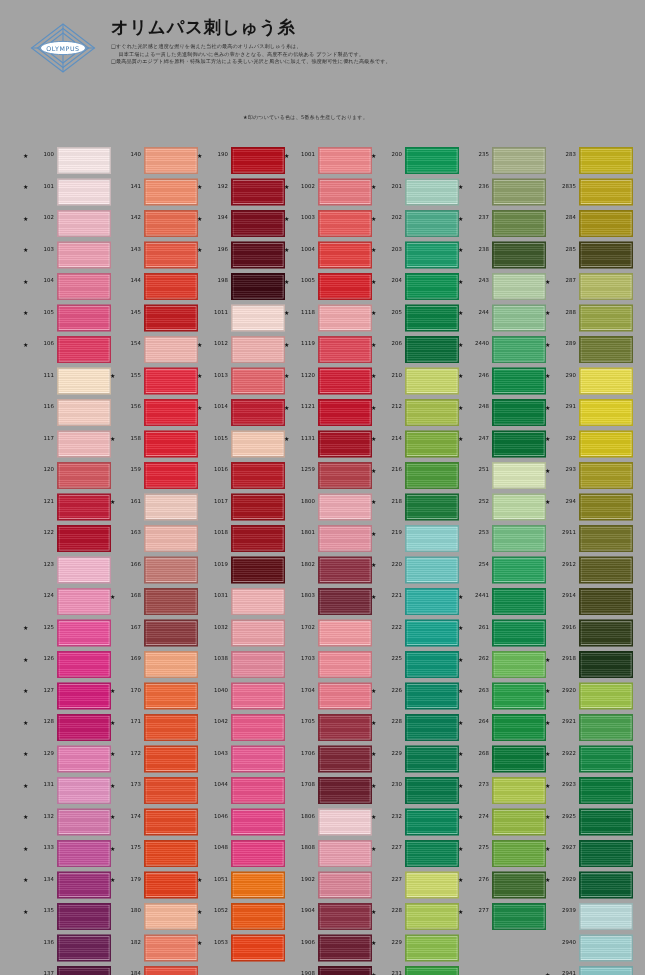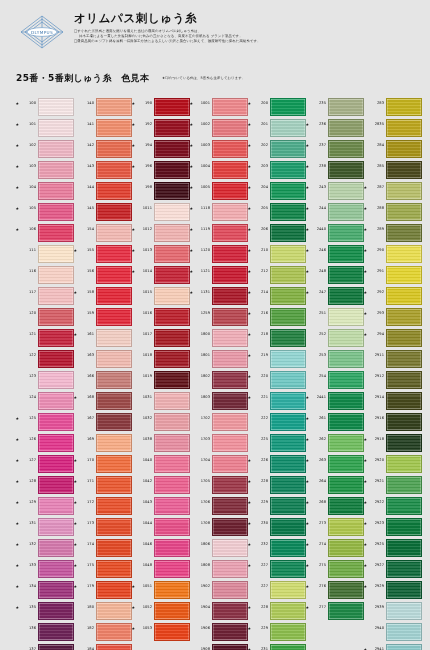--- a/index.html
+++ b/index.html
@@ -6,21 +6,21 @@
   body{
     width:430px;height:650px;
     background:#ffffff;
     font-family:"DejaVu Sans","Liberation Sans",sans-serif;
     color:#1a1a1a;
     overflow:hidden;
     position:relative;
   }
   .page{
     position:absolute;inset:0;
-    background:#e5e5e5;
+    background:#a3a3a3;
   }
 
   
   .header{
     position:absolute;left:0;top:0;width:430px;height:68px;
   }
   .logo{
     position:absolute;left:18px;top:14px;width:48px;height:36px;
   }
   .brand-block{
@@ -112,21 +112,20 @@
 
     <div class="brand-block">
       <div class="brand-title">オリムパス刺しゅう糸</div>
       <p class="brand-note">□すぐれた光沢感と適度な撚りを備えた当社の最高のオリムパス刺しゅう糸は、</p>
       <p class="brand-note indent">日本工場による一貫した先進制御のいに色みの豊かさとなる、高度不在の伝統ある ブランド製品です。</p>
       <p class="brand-note">□最高品質のエジプト綿を原料・特殊加工方法による美しい光沢と風合いに加えて、強度耐可性に優れた高級糸です。</p>
     </div>
   </div>
 
   <div class="section">
-    <div class="section-title">25番・5番刺しゅう糸　色見本</div>
     <div class="section-sub">★印のついている色は、5番糸も生産しております。</div>
   </div>
 
   <div class="grid">
       <div class="col" style="left: 16px;">
         <div class="cell">
           <span class="star">★</span>
           <span class="lbl">100</span>
           <span class="sw" style="background: rgb(248, 232, 232);"></span>
         </div>

